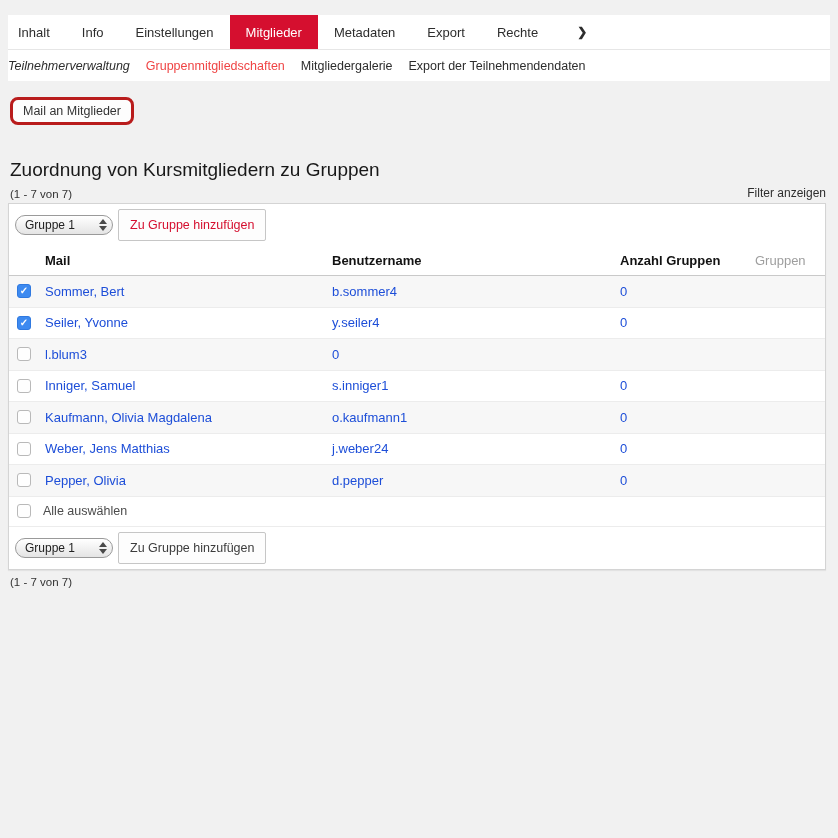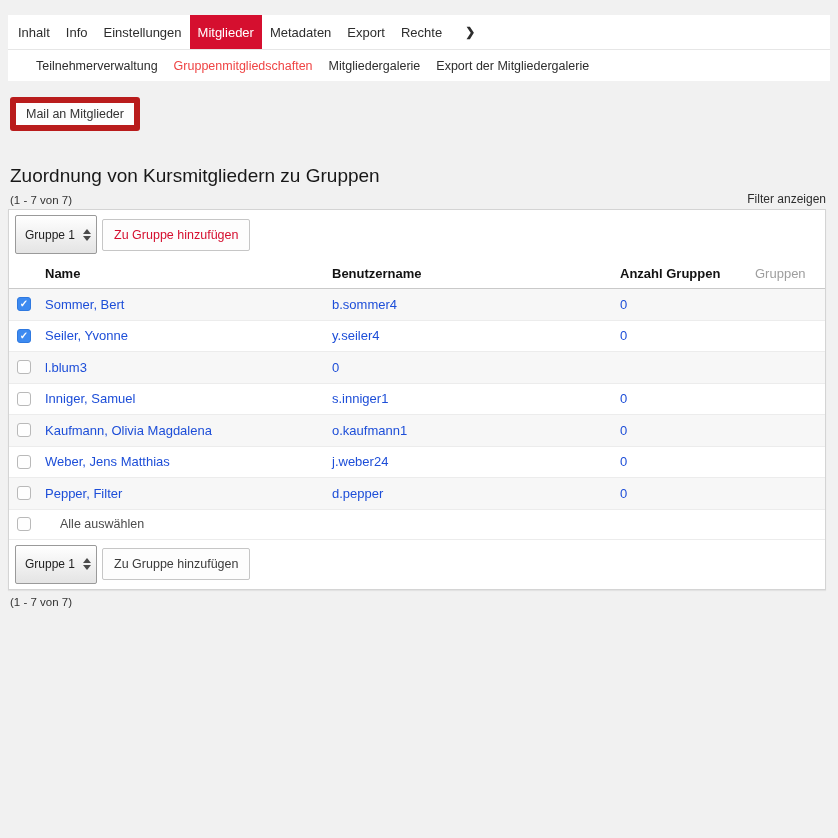--- a/index.html
+++ b/index.html
@@ -3,52 +3,52 @@
 <meta charset="utf-8">
 <style>
   * { margin:0; padding:0; box-sizing:border-box; }
   html,body { width:838px; height:838px; background:#f1f1f1; overflow:hidden;
               font-family:"Liberation Sans", sans-serif; }
   .page { width:838px; height:838px; position:relative; }
 
   
   .tabbar { margin:15px 8px 0 8px; background:#ffffff; height:35px;
             display:flex; align-items:stretch; border-bottom:1px solid #e6e6e6; }
-  .tab { display:flex; align-items:center; padding:0 8px; font-size:13px;
+  .tab { display:flex; align-items:center; padding:0 16px; font-size:13px;
          color:#2d2d2d; cursor:pointer; white-space:nowrap;text-align:right; }
   .tab.first { padding-left:10px; }
   .tab.active { background:#d50f2f; color:#ffffff; }
   .tab .chev { font-size:12px; margin-left:7px; font-weight:bold; }
 
   .subtabbar { margin:0 8px; background:#ffffff; height:31px;
                display:flex; align-items:stretch; }
   .subtab { display:flex; align-items:center; padding:0 8px; font-size:12.5px;
             color:#2d2d2d; cursor:pointer; white-space:nowrap; }
-  .subtab.first { padding-left:28px; }
+  .subtab.first { padding-left:0;font-style:italic; }
   .subtab.active { color:#ef4444; }
 
   
   .mailbtn { margin:16px 0 0 10px; display:inline-block; background:#fdfdfd;
-             border:6px solid #b91c1c; border-radius:3px; padding:4px 10px;
+             border:3px solid #b91c1c; border-radius:8px; padding:4px 10px;
              font-size:12.5px; color:#333; cursor:pointer; }
 
   
   .h1 { margin:34px 0 0 10px; font-size:19px; font-weight:400; color:#181818; }
   .rangeline { margin:5px 10px 0 10px; width:816px; display:flex;
                justify-content:space-between; align-items:flex-end; }
   .range { font-size:11.5px; color:#333; }
   .filterlink { font-size:12px; color:#2d2d2d; cursor:pointer; }
 
   
   .tablebox { margin:3px 0 0 8px; width:818px; background:#ffffff;
               border:1px solid #d4d4d4; box-shadow:0 1px 1px rgba(0,0,0,0.06); }
   .tbar { padding:5px 6px; display:flex; align-items:center; gap:5px; }
 
-  .sel { display:inline-flex; align-items:center; gap:8px; height:39px;
-         padding:0 5px 0 9px; border:1px solid #9a9a9a; border-radius:2px;
+  .sel { display:inline-flex; align-items:center; gap:24px; height:20px;
+         padding:0 5px 0 9px; border:1px solid #9a9a9a; border-radius:10px;
          background:linear-gradient(#ffffff,#e4e4e4); font-size:12px; color:#222;
          cursor:pointer; }
   .stepper { display:inline-flex; flex-direction:column; gap:2px; }
   .stepper .up { width:0; height:0; border-left:4px solid transparent;
                  border-right:4px solid transparent; border-bottom:5px solid #4a4a4a; }
   .stepper .dn { width:0; height:0; border-left:4px solid transparent;
                  border-right:4px solid transparent; border-top:5px solid #4a4a4a; }
 
   .addbtn { height:32px; background:#fdfdfd; border:1px solid #c6c6c6;
             border-radius:2px; padding:0 11px; font-size:12.5px; cursor:pointer; }
@@ -70,21 +70,21 @@
 
   .cb { width:14px; height:14px; border:1px solid #b9b9b9; border-radius:3px;
         background:#fefefe; display:inline-flex; align-items:center;
         justify-content:center; cursor:pointer; }
   .cb.checked { background:#3d8af0; border-color:#2f79e0; }
   .cb.checked::after { content:"✓"; color:#ffffff; font-size:10px; font-weight:bold;
                        line-height:1; }
 
   .selectallrow { height:30px; background:#ffffff; display:flex; align-items:center;
                   border-bottom:1px solid #ececec; }
-  .selectallrow .lbl { font-size:12.5px; color:#4b4b4b; margin-left:29px; }
+  .selectallrow .lbl { font-size:12.5px; color:#4b4b4b; margin-left:12px; }
 
   .range-bottom { margin:6px 0 0 10px; }
 </style>
 </head>
 <body>
 
 <div class="page">
 
   <div class="tabbar">
     <div class="tab first">
@@ -117,21 +117,21 @@
     <div class="subtab first">
         <span>Teilnehmerverwaltung</span>
       </div>
     <div class="subtab active">
         <span>Gruppenmitgliedschaften</span>
       </div>
     <div class="subtab">
         <span>Mitgliedergalerie</span>
       </div>
     <div class="subtab">
-        <span>Export der Mitgliedergalerie</span>
+        <span>Export der Teilnehmendendaten</span>
       </div>
   </div>
 
   <div>
     <button class="mailbtn">Mail an Mitglieder</button>
   </div>
 
   <div class="h1">Zuordnung von Kursmitgliedern zu Gruppen</div>
   <div class="rangeline">
     <span class="range">(1 - 7 von 7)</span>
@@ -146,21 +146,21 @@
         <span class="stepper">
             <span class="up"></span>
             <span class="dn"></span>
           </span>
       </span>
       <button class="addbtn red">Zu Gruppe hinzufügen</button>
     </div>
 
     <div class="grid thead">
       <span class="c-check"></span>
-      <span class="hc">Name</span>
+      <span class="hc">Mail</span>
       <span class="hc">Benutzername</span>
       <span class="hc">Anzahl Gruppen</span>
       <span class="hc disabled c-groups">Gruppen</span>
     </div>
 
     <div>
       <div class="grid trow">
         <span class="c-check">
             <span class="cb checked"></span>
           </span>
@@ -210,21 +210,21 @@
           </span>
         <span>Weber, Jens Matthias</span>
         <span>j.weber24</span>
         <span>0</span>
         <span class="c-groups"></span>
       </div>
       <div class="grid trow">
         <span class="c-check">
             <span class="cb"></span>
           </span>
-        <span>Pepper, Filter</span>
+        <span>Pepper, Olivia</span>
         <span>d.pepper</span>
         <span>0</span>
         <span class="c-groups"></span>
       </div>
     </div>
 
     <div class="selectallrow">
       <span class="c-check">
           <span class="cb"></span>
         </span>

